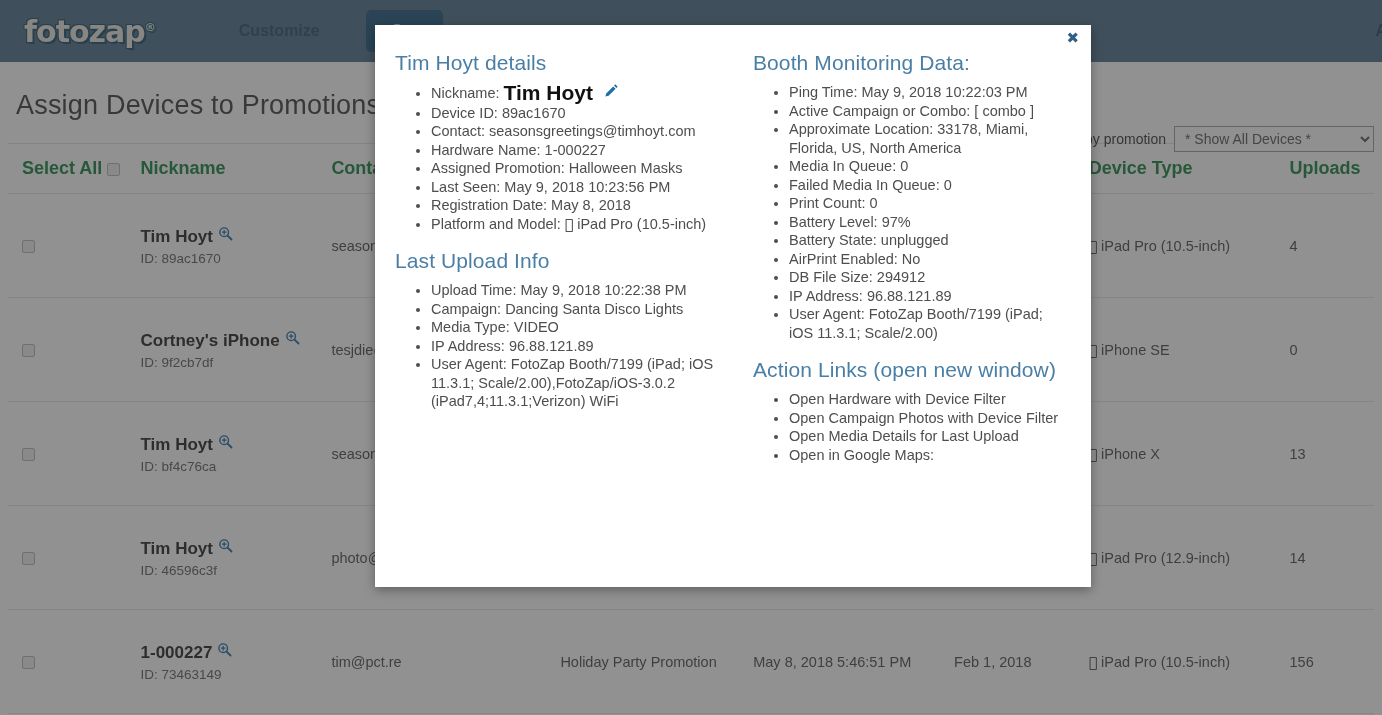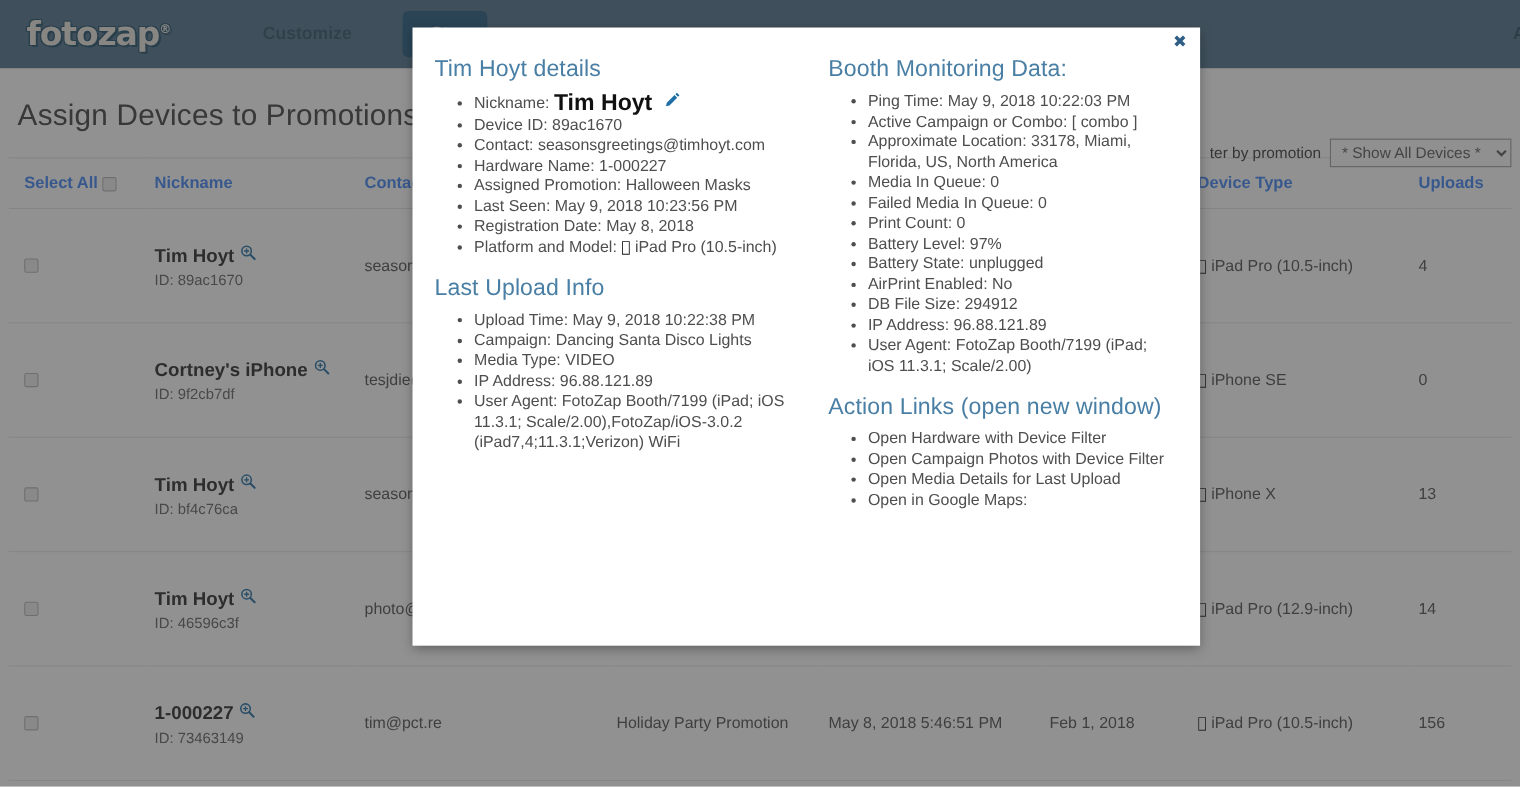--- a/index.html
+++ b/index.html
@@ -90,36 +90,36 @@
     white-space: nowrap;
     font-size: 14px;
     color: #333;
   }
   .filter-select {
     border: 1px solid #9b9b9b;
     background: #fcfcfc;
     color: #555;
     font-size: 14px;
     padding: 3px 6px;
-    width: 165px;
+    width: 200px;
     height: 26px;
     font-family: "Liberation Sans", sans-serif;
   }
 
   table.devices {
     width: 100%;
     border-collapse: collapse;
     margin-top: 22px;
     table-layout: fixed;
   }
   table.devices thead th {
     text-align: left;
-    font-size: 15px;
-    font-weight: bold;
-    color: #3b82f6;
+    font-size: 18px;
+    font-weight: bold;
+    color: #15803d;
     padding: 14px 6px;
     border-top: 1px solid #e3e3e3;
     border-bottom: 1px solid #e3e3e3;
     white-space: nowrap;
   }
   table.devices tbody td {
     padding: 22px 6px;
     font-size: 14.5px;
     color: #4a4a4a;
     border-bottom: 1px solid #e6e6e6;

